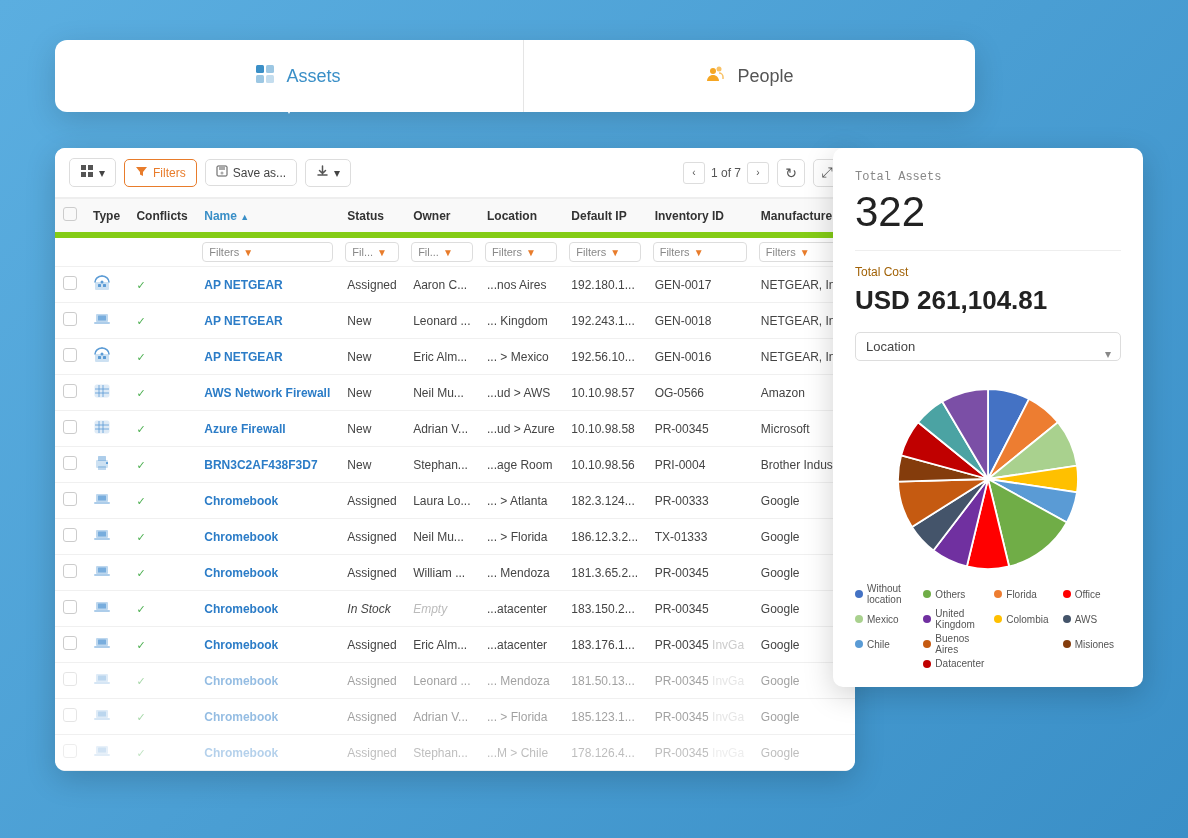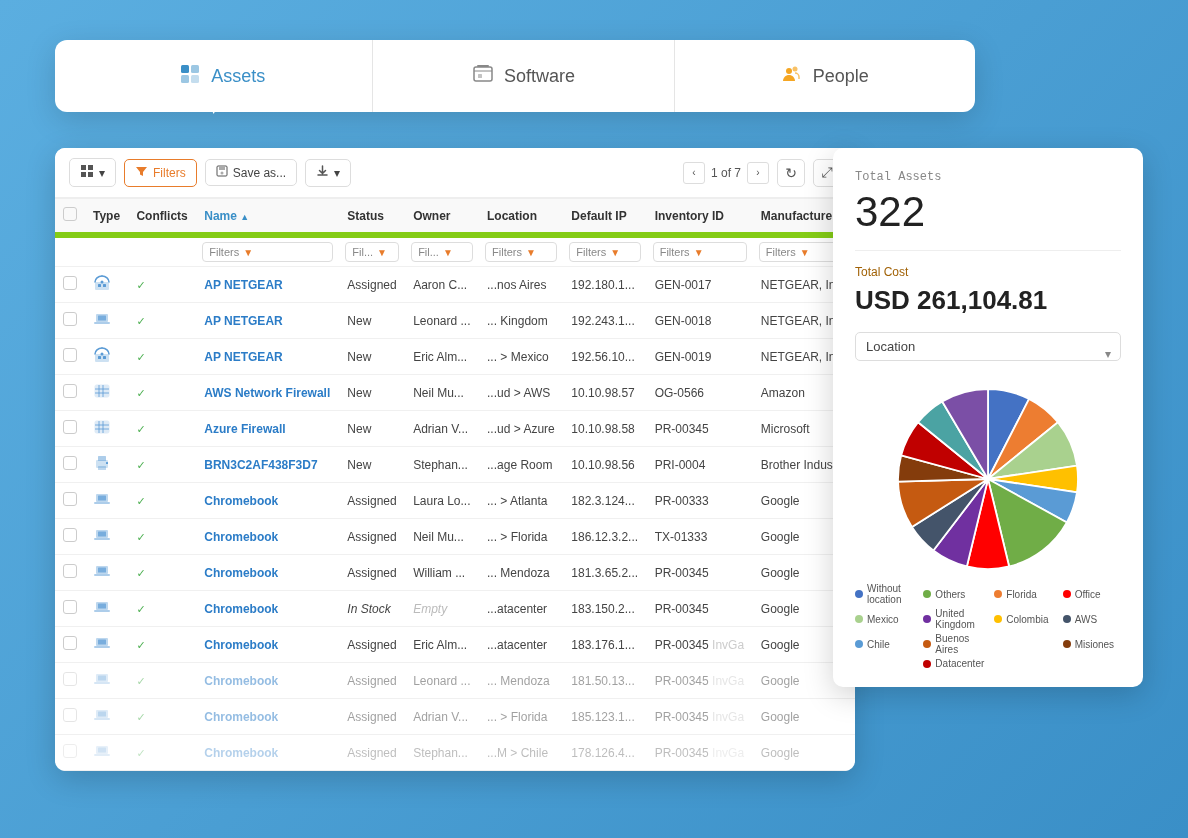--- a/index.html
+++ b/index.html
@@ -317,31 +317,20 @@
   <div class="tab-item active">
     <span class="tab-icon">
       <svg width="22" height="22" viewBox="0 0 22 22" fill="none">
         <rect x="2" y="2" width="8" height="8" rx="1.5" fill="#3a8fc7"></rect>
         <rect x="12" y="2" width="8" height="8" rx="1.5" fill="#3a8fc7" opacity="0.5"></rect>
         <rect x="2" y="12" width="8" height="8" rx="1.5" fill="#3a8fc7" opacity="0.5"></rect>
         <rect x="12" y="12" width="8" height="8" rx="1.5" fill="#3a8fc7" opacity="0.3"></rect>
       </svg>
     </span>
     <span>Assets</span>
-  </div>
-  <div class="tab-item">
-    <span class="tab-icon">
-      <svg width="22" height="22" viewBox="0 0 22 22" fill="none">
-        <rect x="2" y="4" width="18" height="14" rx="2" stroke="#888" stroke-width="1.5" fill="none"></rect>
-        <rect x="5" y="2" width="12" height="2" rx="1" fill="#888"></rect>
-        <line x1="2" y1="8" x2="20" y2="8" stroke="#888" stroke-width="1"></line>
-        <rect x="6" y="11" width="4" height="4" rx="0.5" fill="#888" opacity="0.5"></rect>
-      </svg>
-    </span>
-    <span>Software</span>
   </div>
   <div class="tab-item">
     <span class="tab-icon">
       <svg width="22" height="22" viewBox="0 0 22 22" fill="none">
         <circle cx="8" cy="8" r="3" fill="#f5a623"></circle>
         <circle cx="14" cy="6" r="2.5" fill="#f5a623" opacity="0.7"></circle>
         <path d="M2 18c0-3.3 2.7-6 6-6s6 2.7 6 6" fill="#f5a623"></path>
         <path d="M14 10c2.2 0 4 1.8 4 4v2" stroke="#f5a623" stroke-width="1.5" fill="none" opacity="0.7"></path>
       </svg>
     </span>
@@ -517,21 +506,21 @@
                 <path d="M9 2 C5 2 2 5 2 8" stroke="#5b9bd5" stroke-width="1.5" fill="none" stroke-linecap="round"></path>
                 <path d="M9 2 C13 2 16 5 16 8" stroke="#5b9bd5" stroke-width="1.5" fill="none" stroke-linecap="round"></path>
                 <circle cx="9" cy="8" r="1.5" fill="#5b9bd5"></circle>
               </svg></td>
     <td><span class="check-icon ok">✓</span></td>
     <td><span class="asset-name">AP NETGEAR</span></td>
     <td class="badge-new">New</td>
     <td>Eric Alm...</td>
     <td>... &gt; Mexico</td>
     <td>192.56.10...</td>
-    <td>GEN-0019</td>
+    <td>GEN-0016</td>
     <td>NETGEAR, Inc.</td>
   </tr>
           <tr>
     <td class="checkbox-cell"><span class="cb"></span></td>
     <td><svg width="18" height="18" viewBox="0 0 18 18" fill="none">
                 <rect x="2" y="3" width="14" height="12" rx="1.5" fill="#5b9bd5" opacity="0.2" stroke="#5b9bd5" stroke-width="1"></rect>
                 <line x1="2" y1="7" x2="16" y2="7" stroke="#5b9bd5" stroke-width="0.8"></line>
                 <line x1="2" y1="11" x2="16" y2="11" stroke="#5b9bd5" stroke-width="0.8"></line>
                 <line x1="6" y1="3" x2="6" y2="15" stroke="#5b9bd5" stroke-width="0.8"></line>
                 <line x1="10" y1="3" x2="10" y2="15" stroke="#5b9bd5" stroke-width="0.8"></line>

